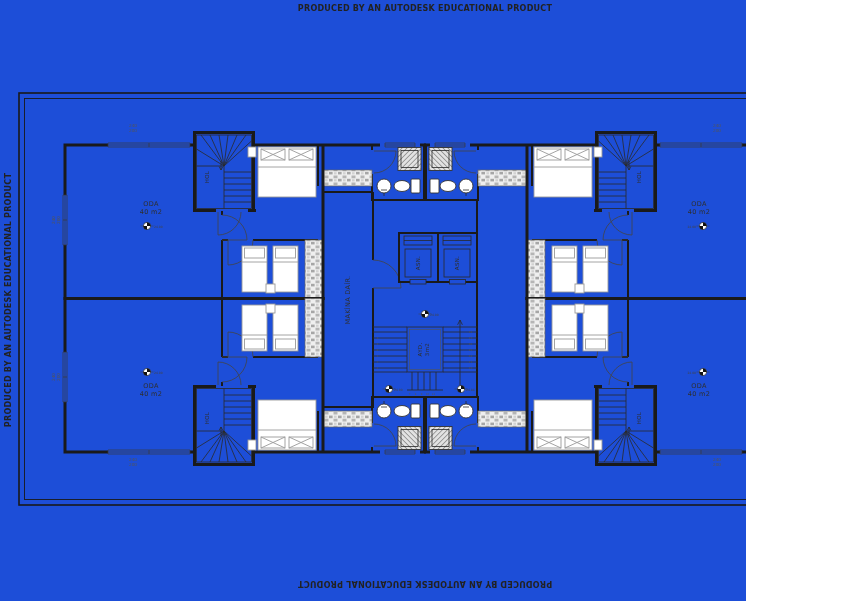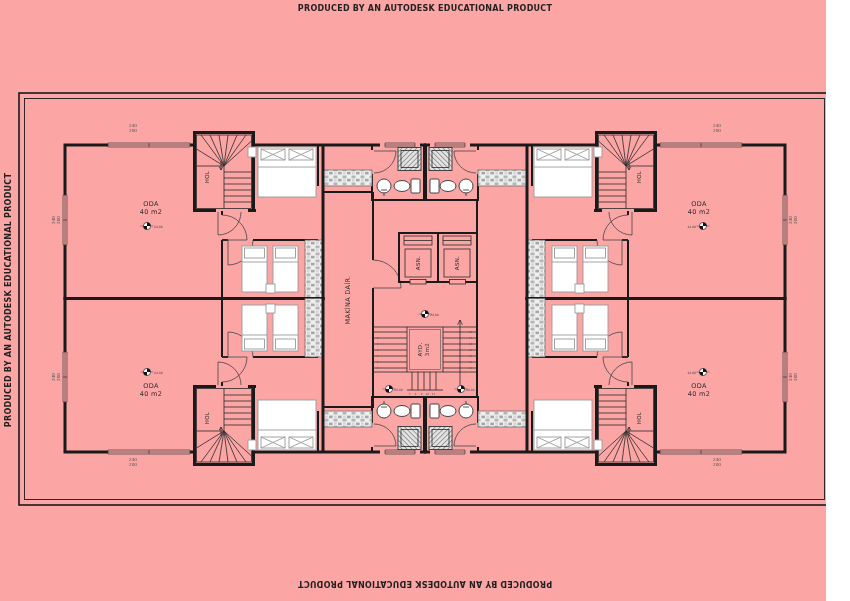--- a/index.html
+++ b/index.html
@@ -1,16 +1,16 @@
 <!DOCTYPE html>
 <html><head>
 <meta charset="utf-8">
 <style>
   html,body{margin:0;padding:0;background:#ffffff;}
-  .sheet{width:826px;height:601px;position:relative;background:#fca5a5;overflow:hidden;}
+  .sheet{width:746px;height:601px;position:relative;background:#1d4ed8;overflow:hidden;}
   svg{display:block;}
   .wall{stroke:#1a1a1a;stroke-width:3;fill:none;}
   .w2{stroke-width:2;}
   .thin{stroke:#2a2a2a;stroke-width:0.8;fill:none;}
   .vthin{stroke:#555;stroke-width:0.6;fill:none;}
   .win{stroke:#3a3a3a;stroke-width:0.7;fill:none;}
   .furn{stroke:#9a9a9a;stroke-width:0.9;fill:#ffffff;}
   .furnl{stroke:#9a9a9a;stroke-width:0.9;fill:none;}
   .fix{stroke:#333;stroke-width:0.9;fill:#ffffff;}
   .door{stroke:#444;stroke-width:0.8;fill:none;}

